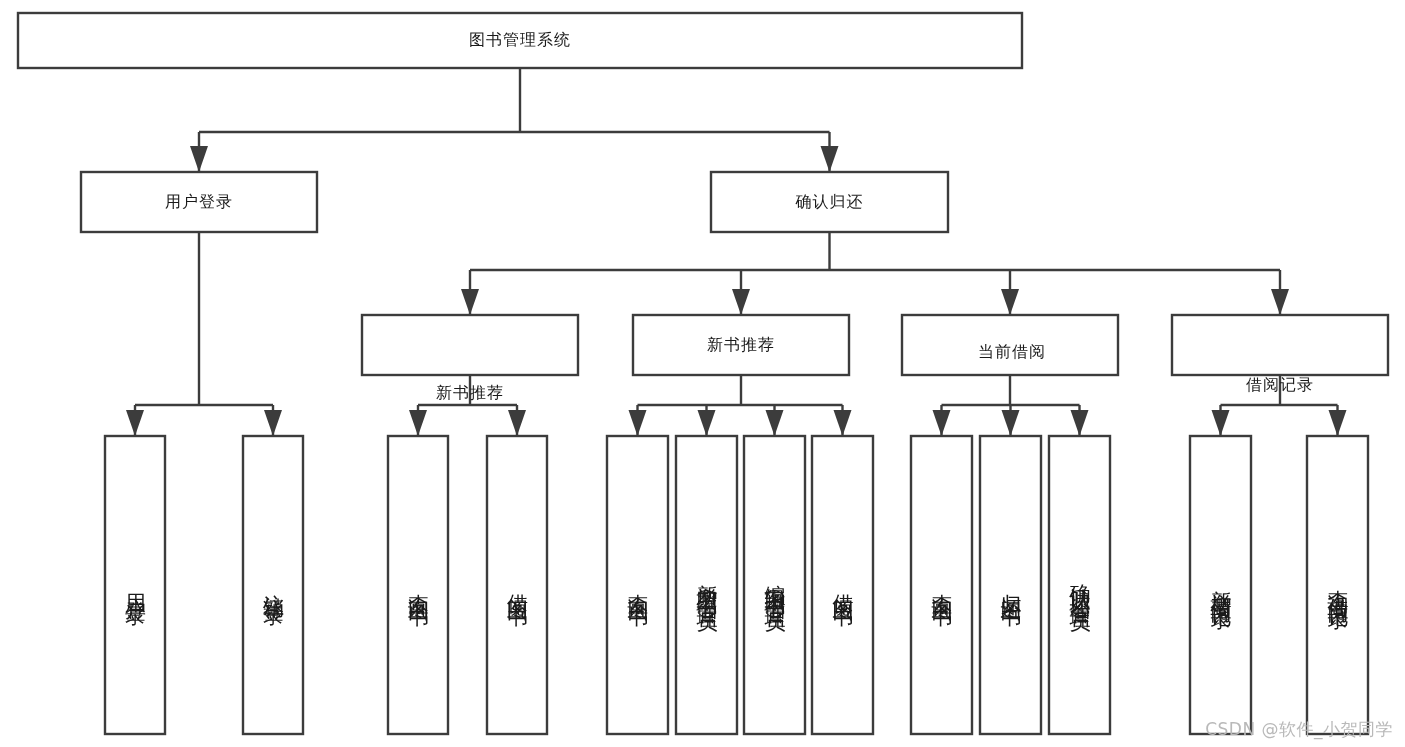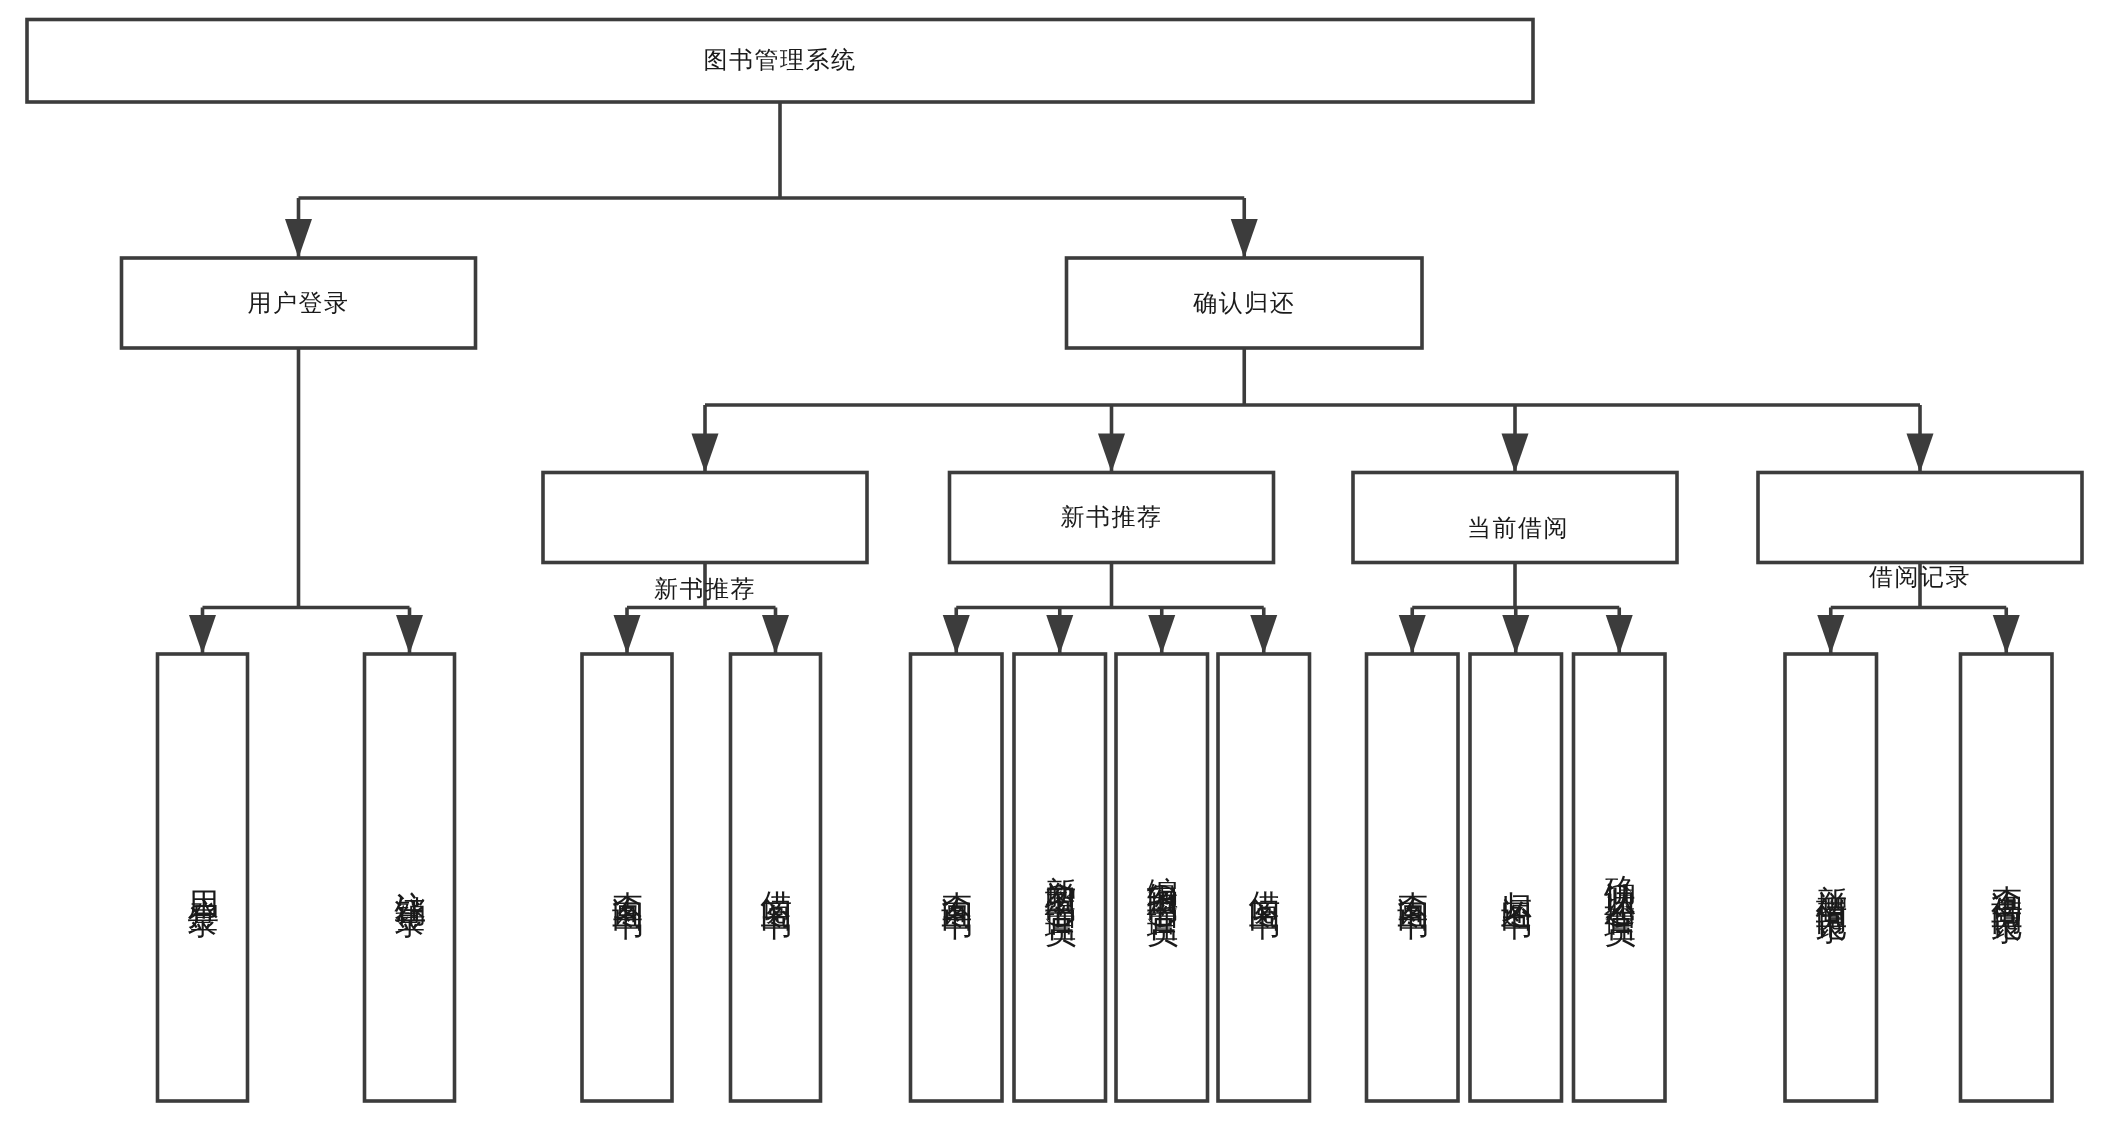--- a/index.html
+++ b/index.html
@@ -204,13 +204,14 @@
         <span class="vlabel-text">确认归还（管理员）</span>
       </div>
       <div class="vlabel-holder" style="left: 1190px; top: 436px; width: 61px; height: 298px;">
         <span class="vlabel-text">新增借阅记录</span>
       </div>
       <div class="vlabel-holder" style="left: 1307px; top: 436px; width: 61px; height: 298px;">
         <span class="vlabel-text">查询借阅记录</span>
       </div>
     </div>
 
+  <div id="watermark">CSDN @软件_小贺同学</div>
 </div>
 
 </body></html>

